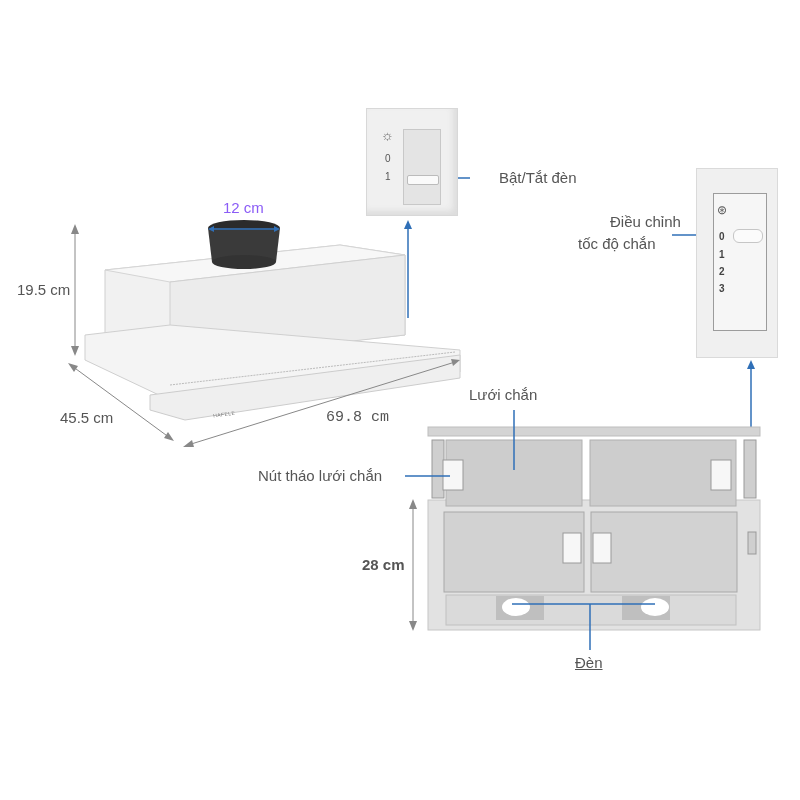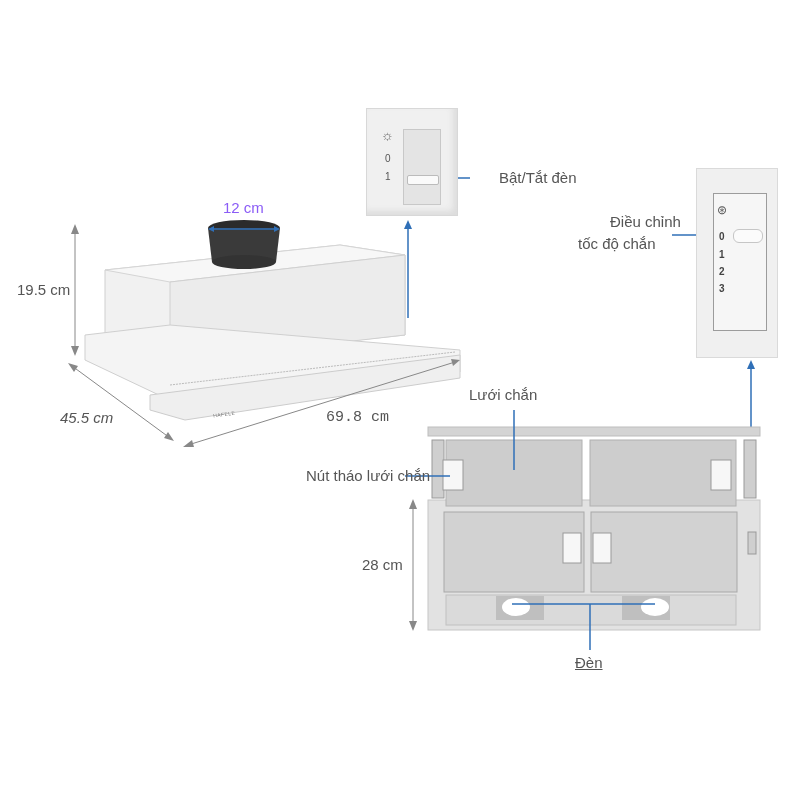--- a/index.html
+++ b/index.html
@@ -105,20 +105,20 @@
   <span class="abs" style="left:22px;top:80px;font-size:10px;color:#444;font-weight:bold;">1</span>
   <span class="abs" style="left:22px;top:97px;font-size:10px;color:#444;font-weight:bold;">2</span>
   <span class="abs" style="left:22px;top:114px;font-size:10px;color:#444;font-weight:bold;">3</span>
   <div class="abs" style="left:36px;top:60px;width:28px;height:12px;background:#fbfbfb;border:1px solid #c6c6c6;border-radius:6px;"></div>
 </div>
 <div class="lbl" style="left:586px;top:214px;margin-left:24px;">Điều chỉnh</div>
 <div class="lbl" style="left:578px;top:236px;">tốc độ chắn</div>
 
 <div class="lbl blue" style="left:223px;top:200px;">12 cm</div>
 <div class="lbl" style="left:17px;top:282px;">19.5 cm</div>
-<div class="lbl" style="left:60px;top:410px;font-style:italic;">45.5 cm</div>
+<div class="lbl" style="left:60px;top:410px;">45.5 cm</div>
 <div class="lbl" style="left:326px;top:410px;font-family:Liberation Mono, monospace;">69.8 cm</div>
 <div class="abs" style="left:213px;top:411px;font-size:5px;color:#777;transform:rotate(-8deg);letter-spacing:0.5px;">HAFELE</div>
 
 <div class="lbl" style="left:469px;top:387px;">Lưới chắn</div>
-<div class="lbl" style="left:258px;top:468px;margin-left:48px;">Nút tháo lưới chắn</div>
-<div class="lbl" style="left:362px;top:557px;">28 cm</div>
+<div class="lbl" style="left:258px;top:468px;">Nút tháo lưới chắn</div>
+<div class="lbl" style="left:362px;top:557px;font-weight:bold;">28 cm</div>
 <div class="lbl" style="left:575px;top:655px;text-decoration:underline;">Đèn</div>
 
 </body></html>

